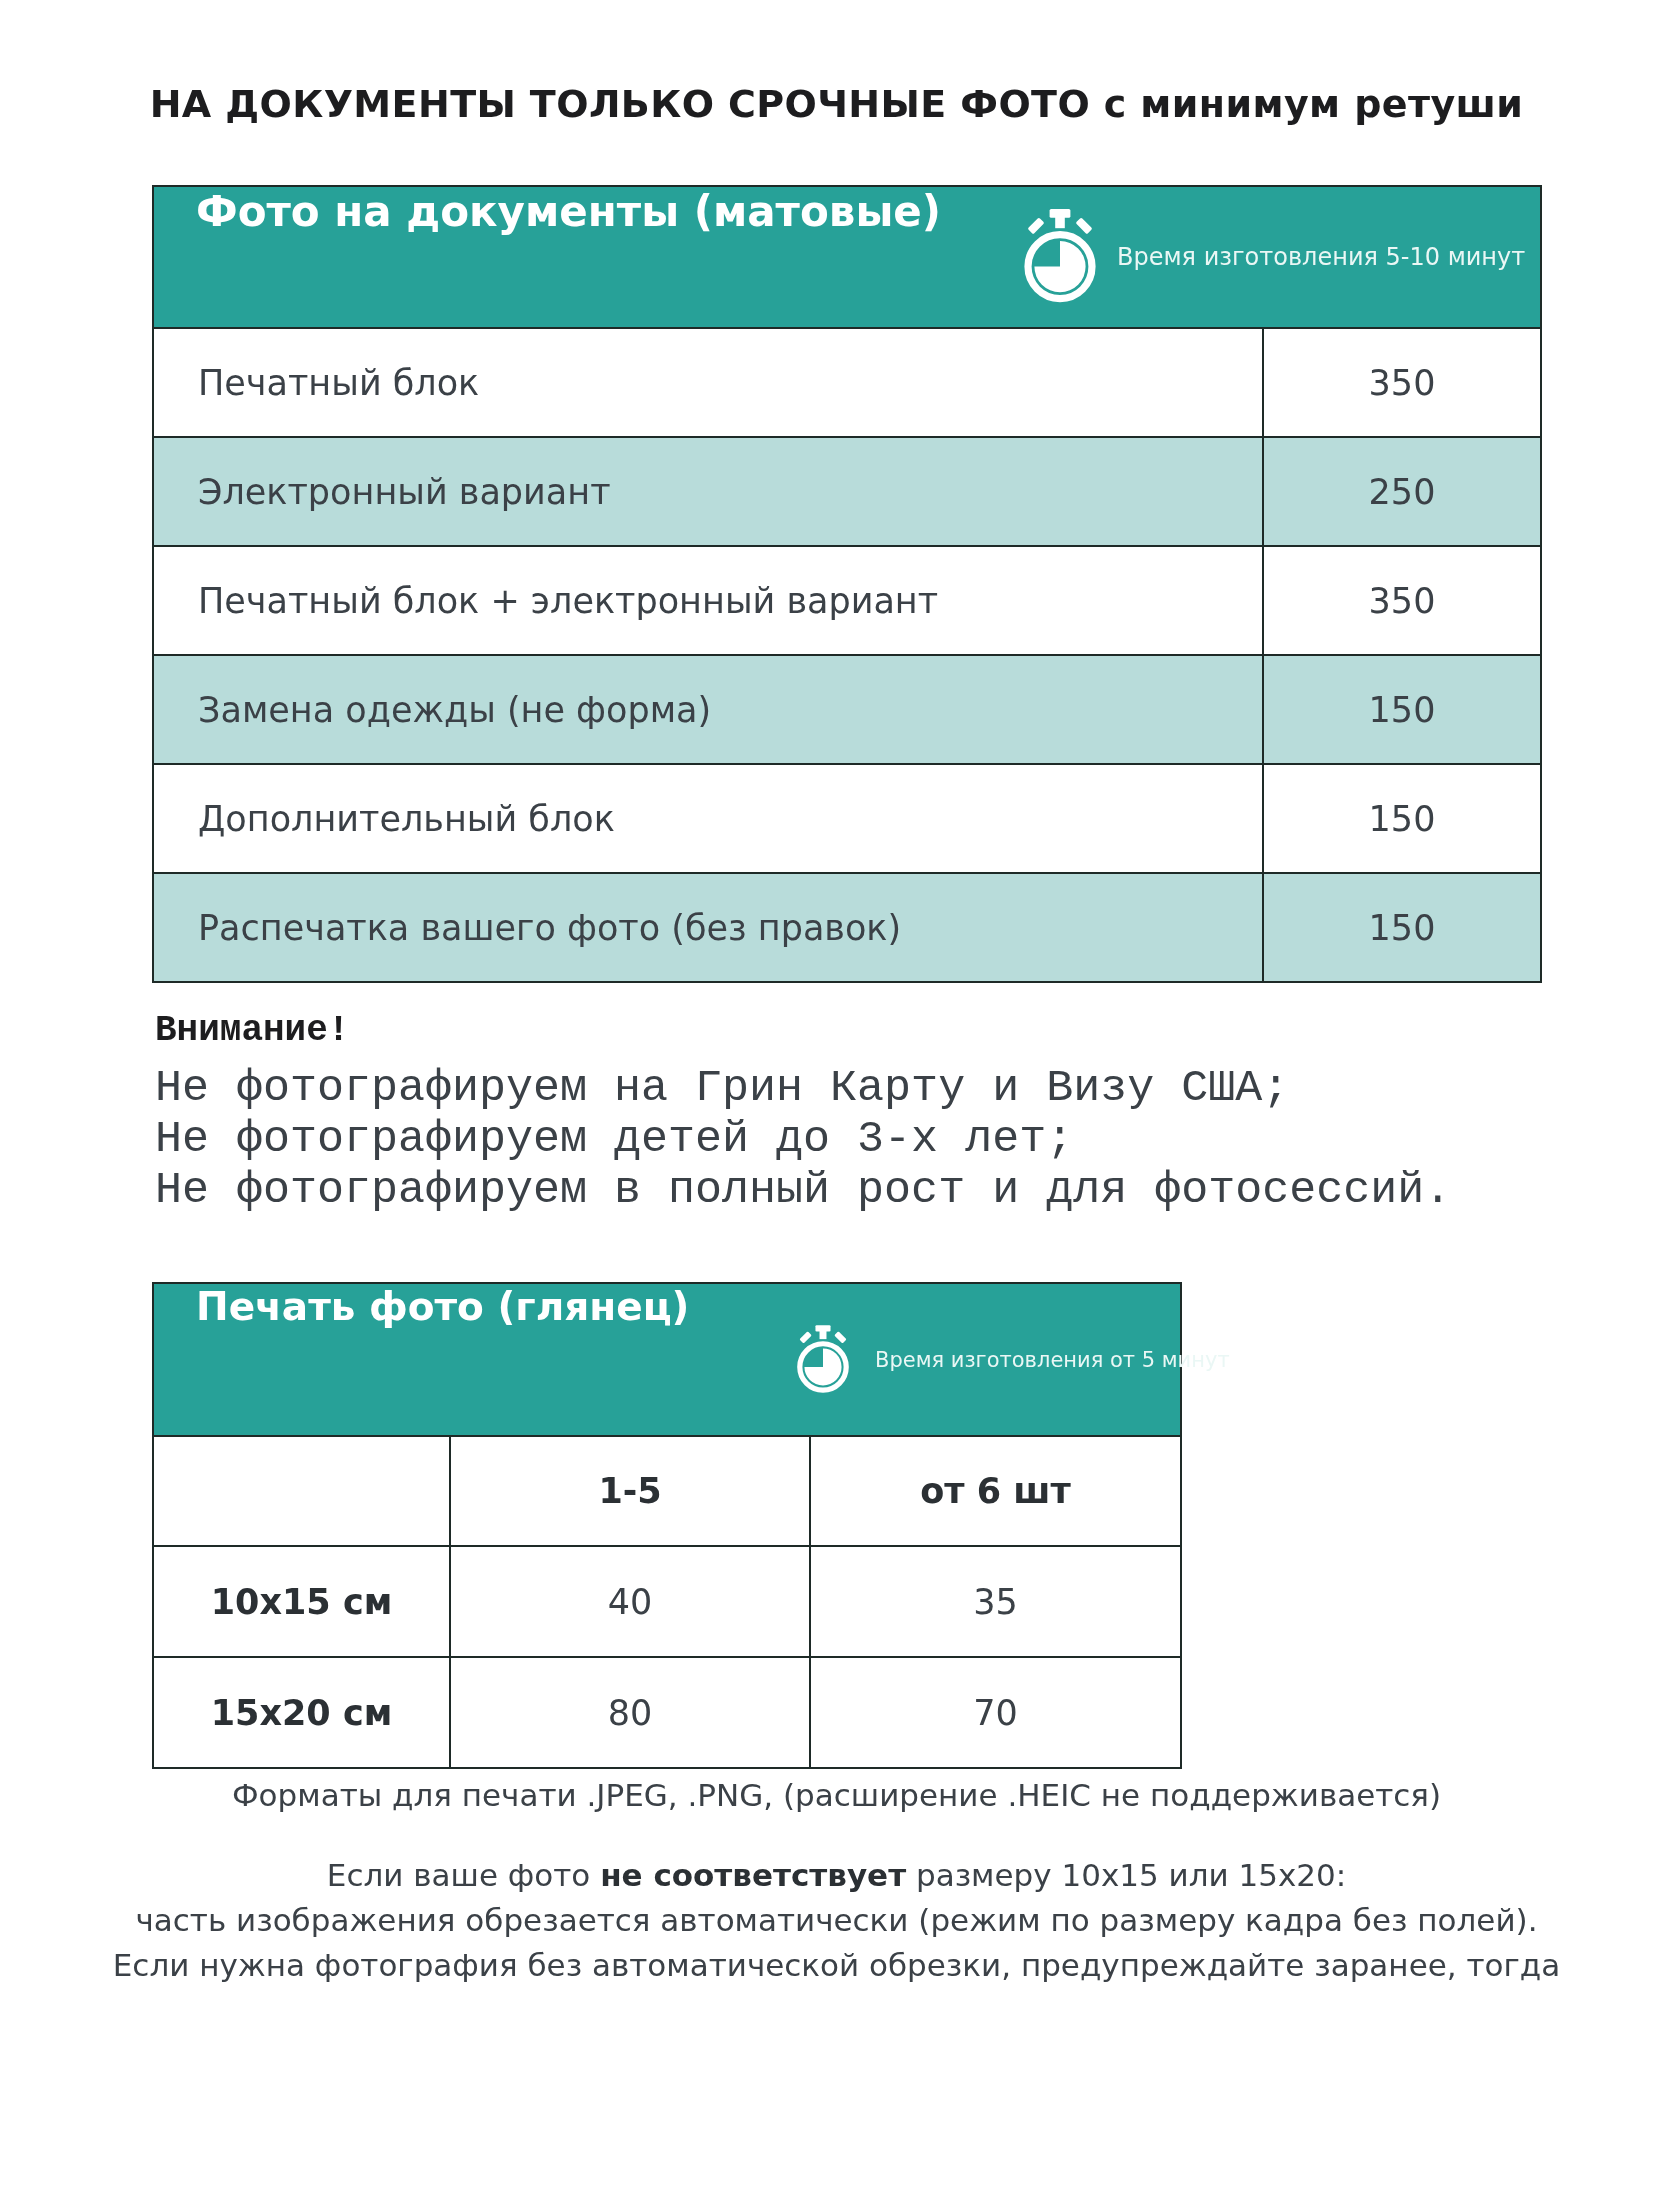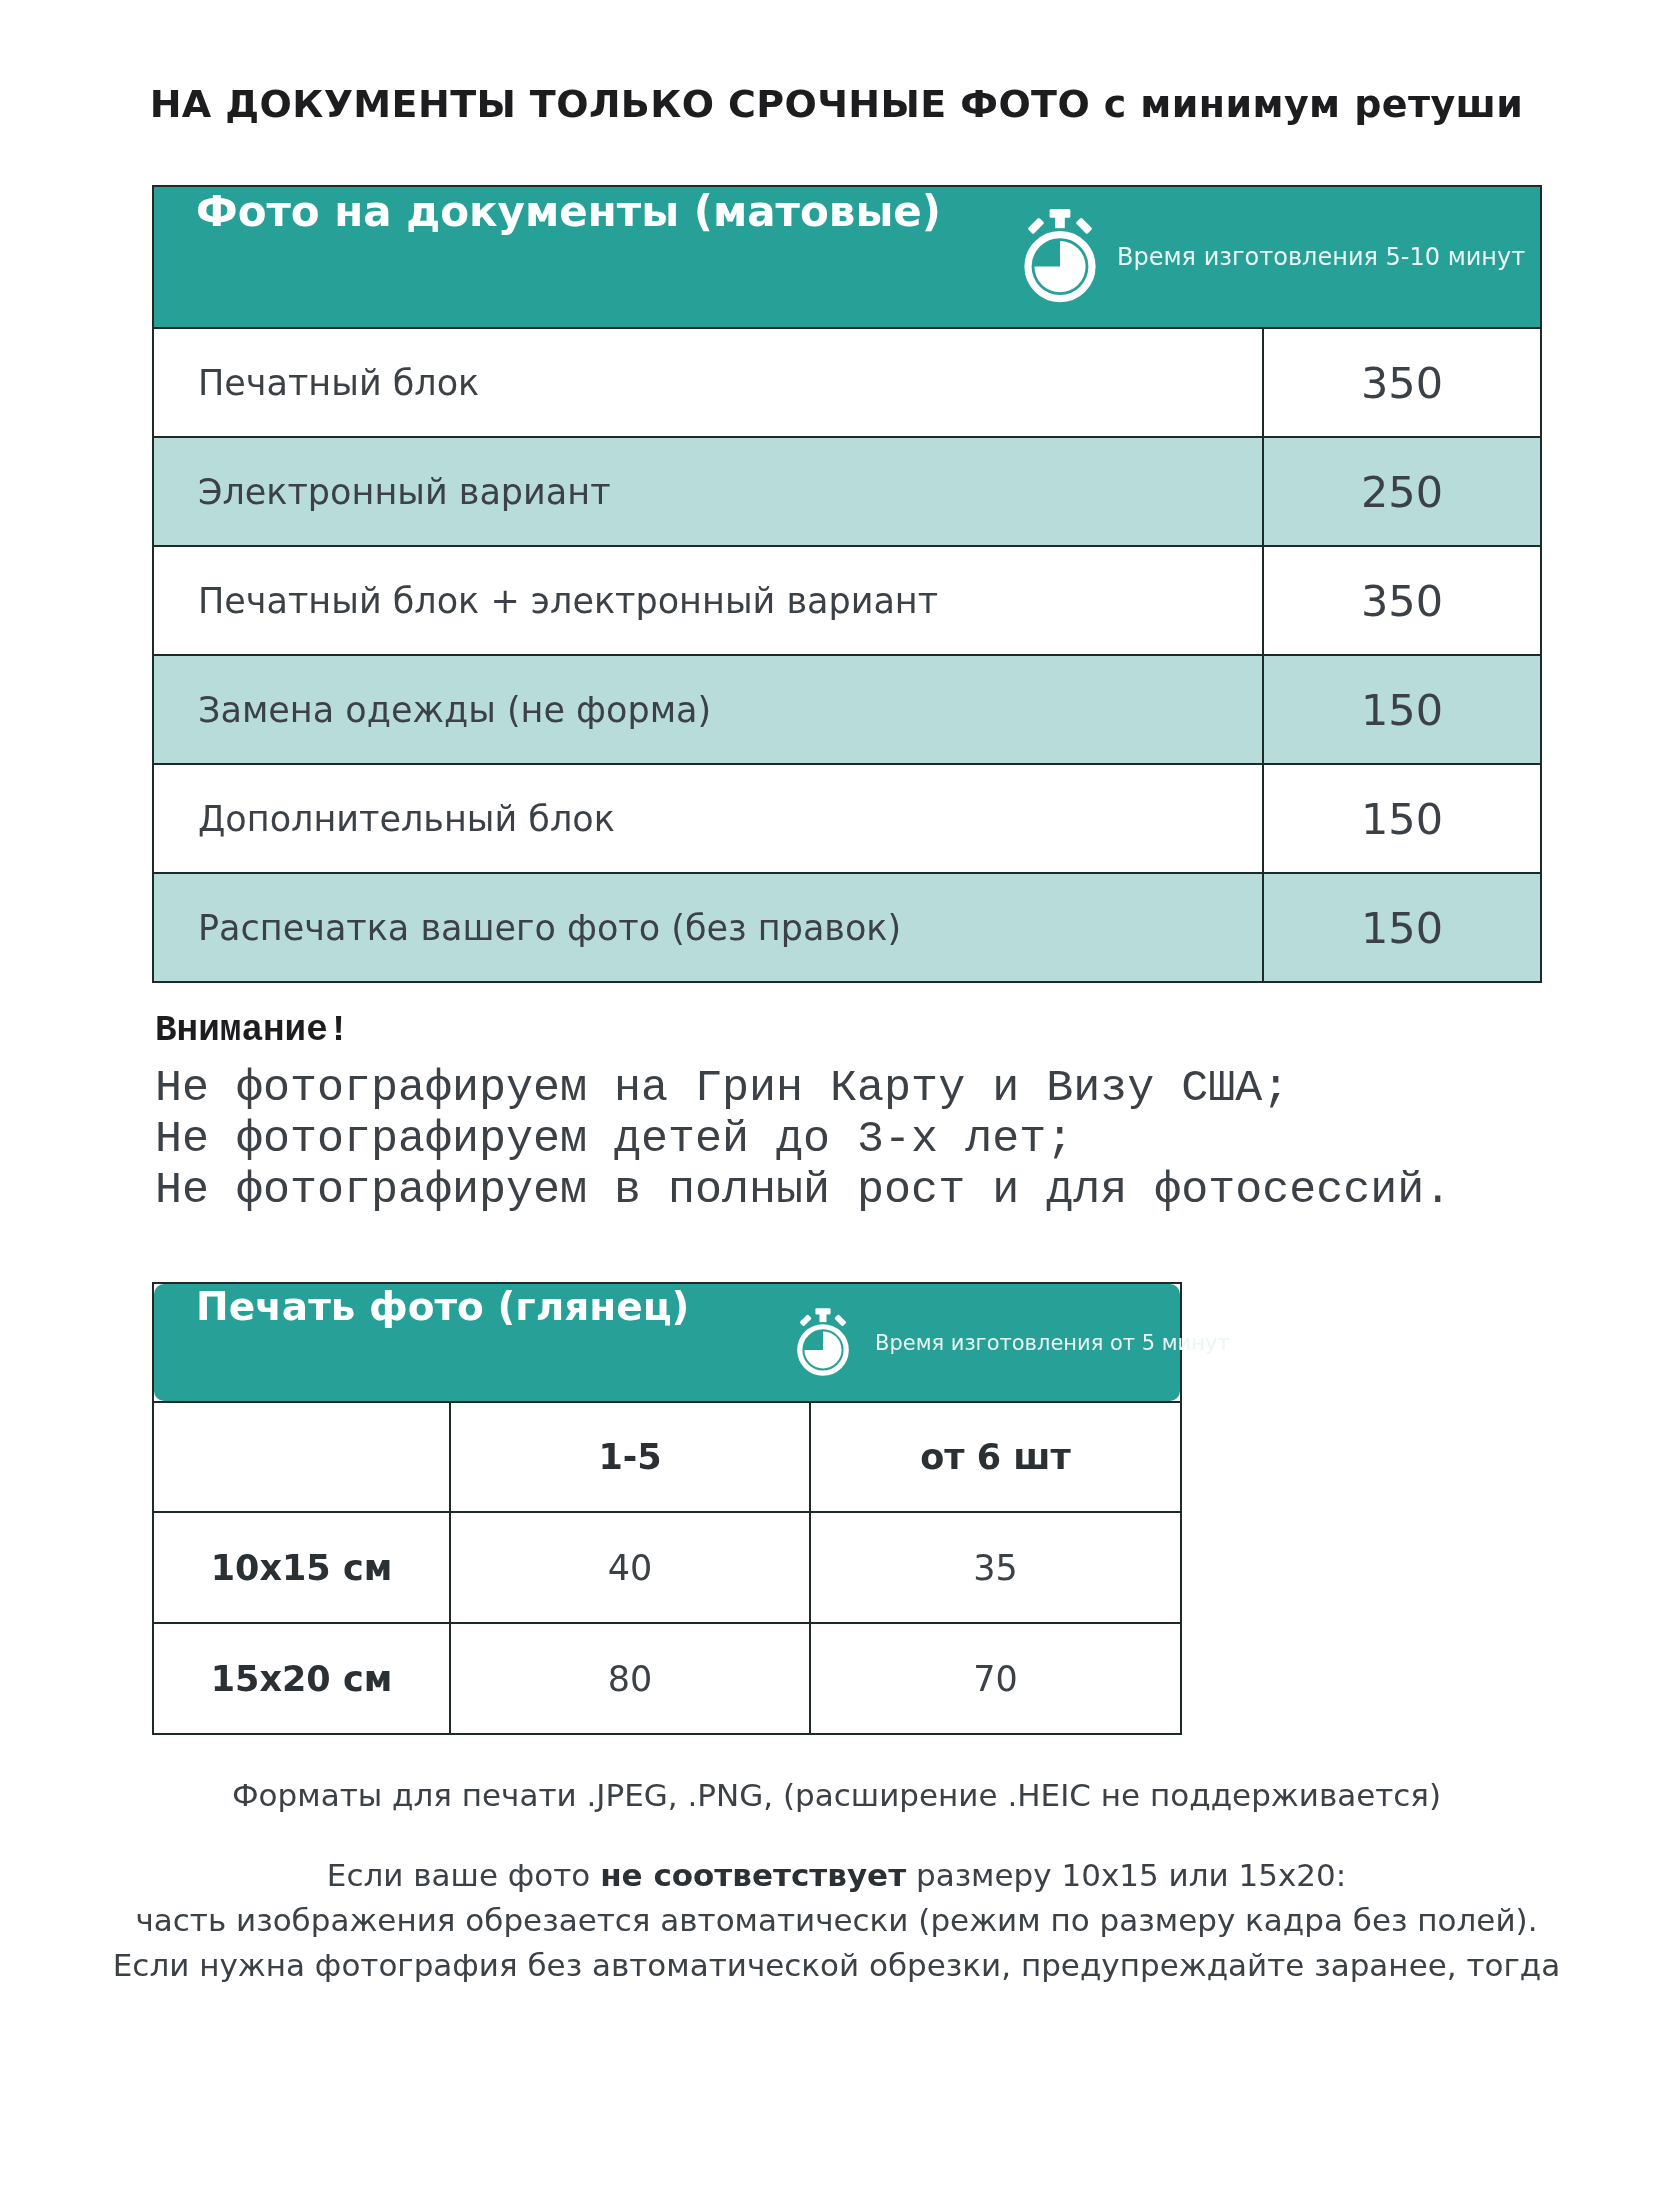--- a/index.html
+++ b/index.html
@@ -47,32 +47,32 @@
     align-items:stretch;background:#ffffff;
   }
   .t-row.alt{background:var(--teal-light);}
   .t-row .t-label{
     flex:1;display:flex;align-items:center;padding-left:44px;
     font-size:35px;color:var(--ink);
   }
   .t-row .t-price{
     width:276px;border-left:2.9px solid var(--border);
     display:flex;align-items:center;justify-content:center;
-    font-size:43px;color:var(--ink);
+    font-size:35px;color:var(--ink);
   }
   
   .attention{position:absolute;left:155px;top:1010px;font-family:Liberation Mono, monospace;}
   .attention .a-title{font-size:36px;font-weight:700;color:var(--title-ink);margin-bottom:11.7px;}
   .attention .a-line{font-size:45px;line-height:51px;color:var(--ink);white-space:nowrap;}
   
   .table-print{
     position:absolute;left:152px;top:1282px;width:1030px;
     border:2.9px solid var(--border);box-sizing:border-box;background:#fff;
   }
-  .table-print .t-head{height:117px;border-radius:10px;}
+  .table-print .t-head{height:151px;}
   .table-print .t-title{font-size:39px;}
   .table-print .timer{left:640px;}
   .table-print .timer svg{width:58px;height:70px;}
   .table-print .t-note{left:721px;font-size:21px;}
   .p-row{display:flex;border-top:2.9px solid var(--border);align-items:stretch;background:#fff;}
   .p-row.cols-head{height:108px;}
   .p-row.data{height:109px;}
   .p-cell{
     display:flex;align-items:center;justify-content:center;
     font-size:35px;color:var(--ink);box-sizing:border-box;

